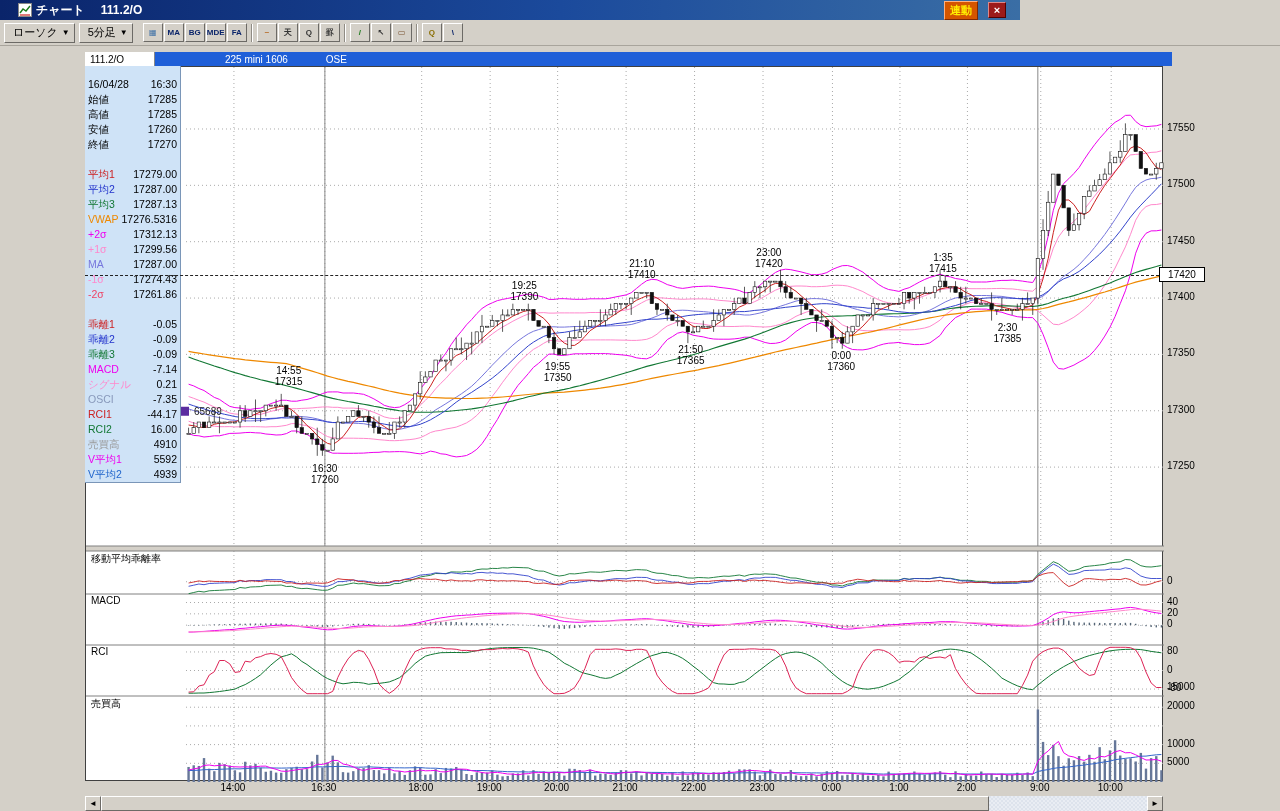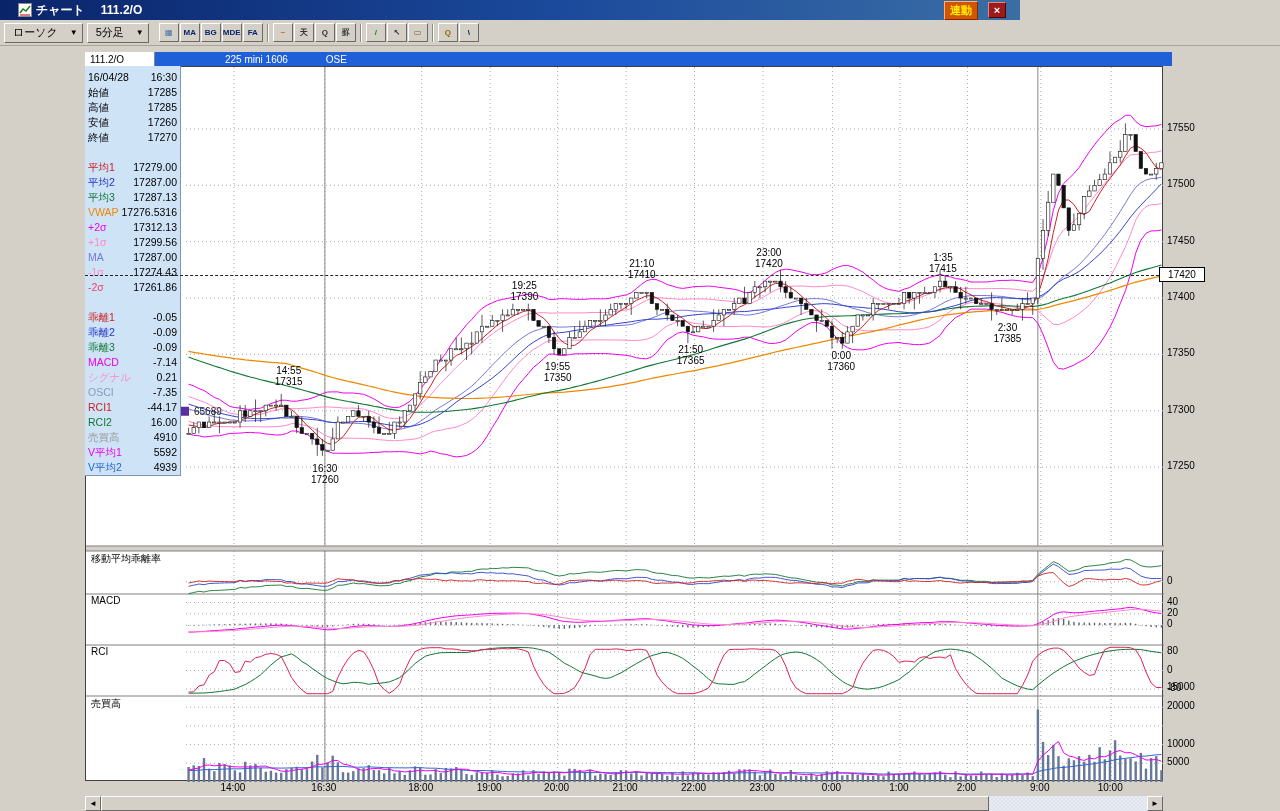--- a/index.html
+++ b/index.html
@@ -16,42 +16,42 @@
   .tb-right{margin-left:auto;display:flex;align-items:center;gap:10px}
   .link-btn{background:#d45500;color:#ffee00;font-size:11px;font-weight:bold;padding:1px 5px;
     border:1px solid;border-color:#ffb080 #802800 #802800 #ffb080;cursor:pointer}
   .close-btn{background:#9c1a1a;color:#fff;width:18px;height:16px;display:flex;align-items:center;justify-content:center;
     font-size:11px;font-weight:bold;border:1px solid;border-color:#d88 #500 #500 #d88;cursor:pointer}
 
   
   .toolbar{position:absolute;left:0;top:20px;width:1280px;height:26px;background:#d4d0c8;
     border-bottom:1px solid #a8a49c;display:flex;align-items:center;padding:2px 4px;gap:4px;z-index:90}
   .tdrop{height:20px;background:#d4d0c8;border:1px solid;border-color:#fff #6c6a66 #6c6a66 #fff;
-    display:inline-flex;align-items:center;padding:0 4px 0 8px;gap:12px;cursor:pointer}
+    display:inline-flex;align-items:center;padding:0 4px 0 8px;gap:4px;cursor:pointer}
   .tdrop .arr{font-size:8px}
   .tbar-icons{display:flex;align-items:center;gap:1px;margin-left:6px}
   .tbtn{width:20px;height:19px;background:#d4d0c8;border:1px solid;border-color:#fff #6c6a66 #6c6a66 #fff;
     display:flex;align-items:center;justify-content:center;font-size:8px;font-weight:bold;cursor:pointer;overflow:hidden}
   .tsep{width:2px;height:18px;border-left:1px solid #908c84;border-right:1px solid #fff;margin:0 3px}
 
   
   .infobar{position:absolute;left:85px;top:52px;width:1087px;height:14px;background:#1f5fd8;z-index:90;
     display:flex;align-items:center;color:#fff;font-size:10px}
   .info-tab{position:absolute;left:0;top:0;width:70px;height:14px;background:#fff;color:#000;
     display:flex;align-items:center;padding-left:5px;border-right:1px solid #888;cursor:pointer}
   .info-contract{margin-left:140px}
   .info-exch{margin-left:38px}
 
   
   .chartbox{position:absolute;left:85px;top:66px;width:1078px;height:715px;background:#fff;border:1px solid #404040;z-index:10}
   .chartbox svg{position:absolute;left:0;top:0}
 
   
   .qpanel{position:absolute;left:85px;top:66px;width:96px;background:#cfe3f7;border-right:1px solid #7a96b8;
-    border-bottom:1px solid #7a96b8;z-index:50;padding-top:4px}
+    border-bottom:1px solid #7a96b8;z-index:50;padding-top:11px}
   .qrow{display:flex;justify-content:space-between;height:15px;line-height:15px;padding:0 3px;font-size:10.5px;white-space:nowrap}
   .qrow.qgap{margin-top:15px}
   .qvalue{color:#000}
 
   
   .pane-label{position:absolute;z-index:40;font-size:10px;color:#000;background:rgba(255,255,255,.6);padding:0 2px}
 
   
   .raxis{position:absolute;left:1165px;top:66px;width:114px;height:715px;z-index:20}
   .axlabel{position:absolute;left:2px;font-size:10px;color:#000;white-space:nowrap}

